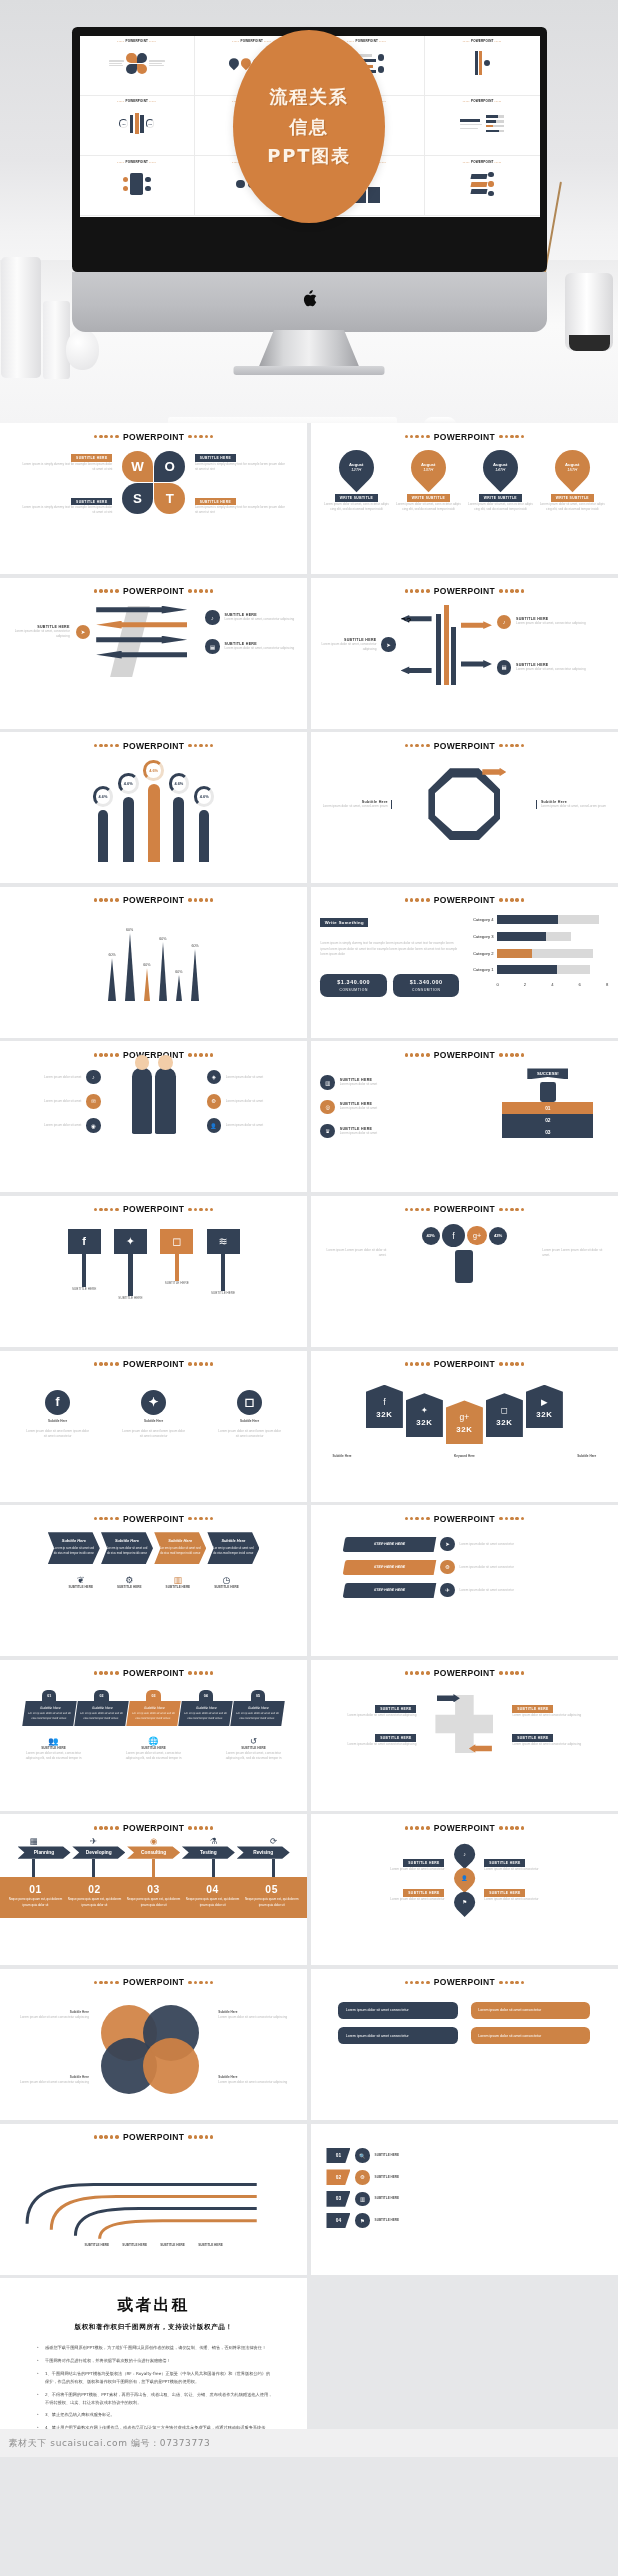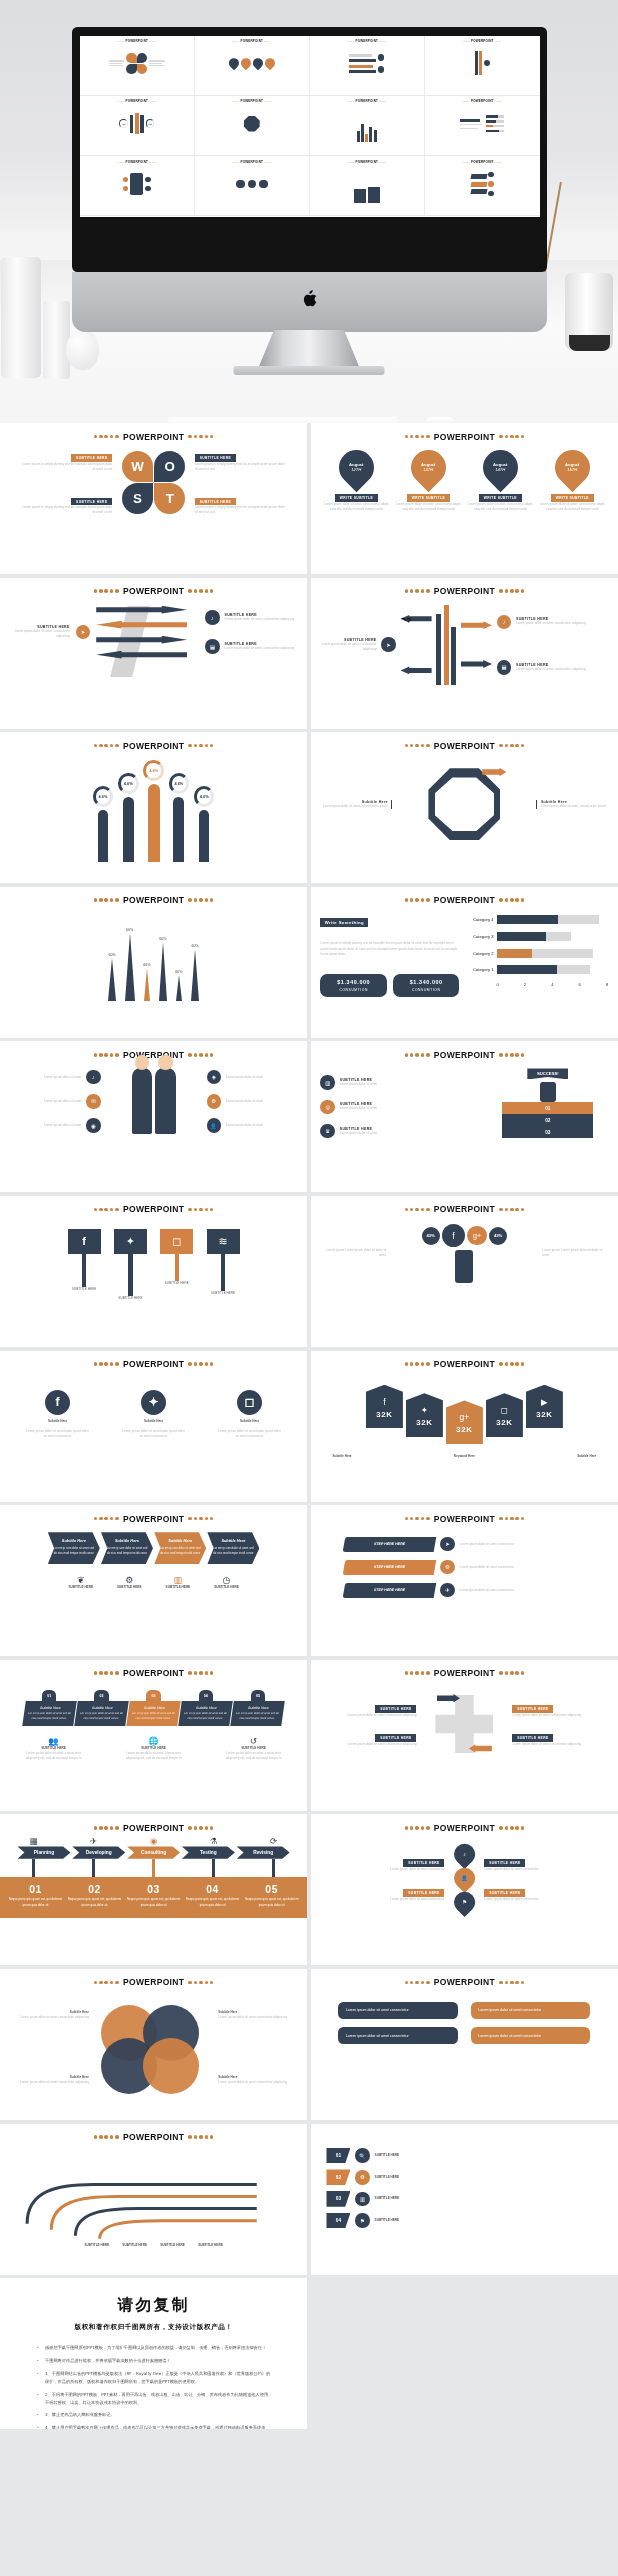--- a/index.html
+++ b/index.html
@@ -370,20 +370,25 @@
     <div class="bezel">
       <svg class="apple" viewBox="0 0 24 28">
         <path fill="#0d0d0d" d="M16.5 0c.2 1.6-.5 3.2-1.4 4.3-1 1.2-2.6 2.1-4.2 2 -.2-1.6.6-3.2 1.5-4.2C13.5.9 15.1.1 16.5 0z M22 20.4c-.5 1.2-.8 1.8-1.5 2.9 -1 1.6-2.4 3.6-4.1 3.6 -1.5 0-1.9-1-4-1 -2 0-2.5 1-4 1 -1.7 0-3-1.8-4-3.4 -2.9-4.5-3.2-9.7-1.4-12.5 1.3-2 3.3-3.1 5.2-3.1 1.9 0 3.1 1.1 4.7 1.1 1.5 0 2.5-1.1 4.7-1.1 1.7 0 3.5.9 4.8 2.5 -4.2 2.3-3.5 8.3.6 10z"></path>
       </svg>
     </div>
     <div class="neck"></div>
     <div class="foot"></div>
     <div class="keyboard"></div>
     <div class="mouse"></div>
 
+    <div class="title-circle">
+      <div class="title-line">流程关系</div>
+      <div class="title-line">信息</div>
+      <div class="title-line">PPT图表</div>
+    </div>
   </div>
 
   <div class="grid">
 
     <div class="slide">
       <div class="sl-head">
         <div class="dots">
             <span></span>
             <span></span>
             <span></span>
@@ -1477,28 +1482,31 @@
         </div>
         <div class="fl">
           <div class="mb-d center" style="width:24px;height:15.7px;color:#fff;font-size:4.8px;font-weight:bold;clip-path:polygon(0 0,100% 0,78% 100%,0 100%)">04</div>
           <div class="circ d">⚑</div>
           <div class="tiny" style="font-weight:bold;color:#555">SUBTITLE HERE</div>
         </div>
       </div>
     </div>
 
     <div class="slide cp">
-      <h1>请勿复制</h1>
+      <h1>或者出租</h1>
       <h2>版权和著作权归千图网所有，支持设计版权产品！</h2>
       <ul>
         <li>感谢您下载千图网原创PPT模板，为了维护千图网以及原创作者的权益，请勿复制、传播、销售，否则将承担法律责任！</li>
         <li>千图网将对作品进行维权，并将依据下载次数的十倍进行索赔赔偿！</li>
         <li>1、千图网网站出售的PPT模板均受版权法（RF：Royalty-free）正版受《中华人民共和国著作权》和《世界版权公约》的保护，作品的所有权、版权和著作权归千图网所有，您下载的是PPT模板的使用权。</li>
         <li>2、不得将千图网的PPT模板、PPT素材，再用于再出售、或者出租、出借、转让、分销、发布或者作为礼物赠送他人使用，不得转授权、出卖、转让本协议或本协议中的权利。</li>
         <li>3、禁止把作品纳入商标或服务标记。</li>
         <li>4、禁止用户用下载数次在网上传播作品，或者作品可以让第三方单独付费或共享免费下载，或通过移动电话服务系统传播。</li>
       </ul>
     </div>
 
   </div>
 
+  <div class="footer">
+    <span>素材天下 sucaisucai.com  编号：07373773</span>
+  </div>
 </div>
 
 
 </body></html>

